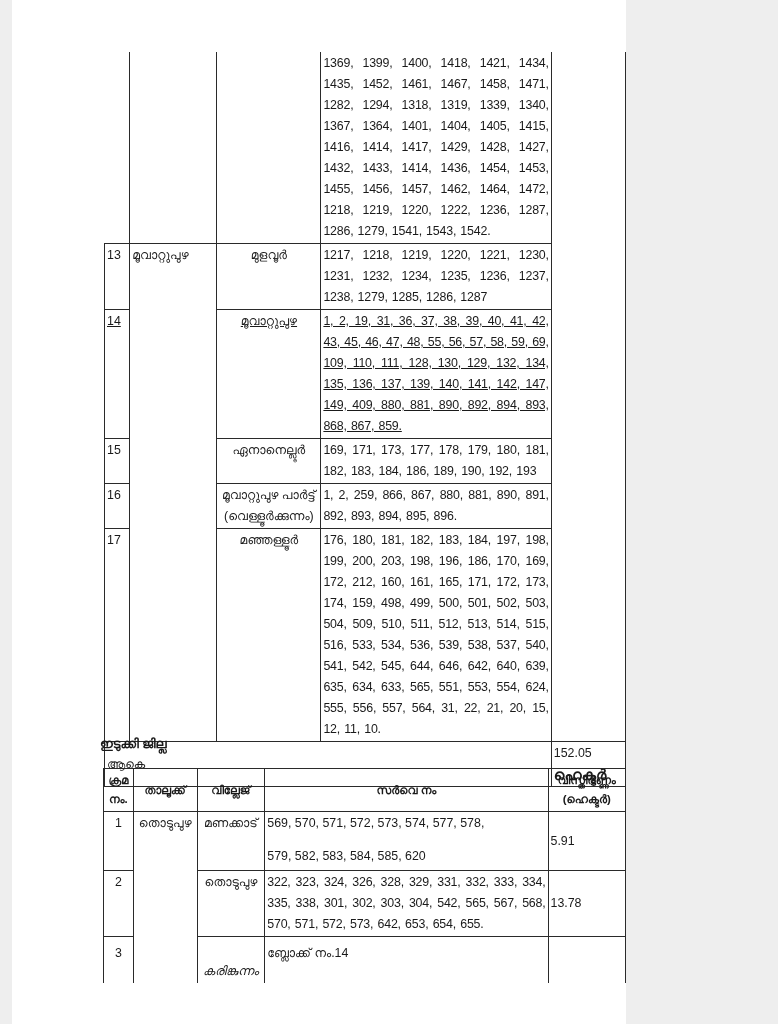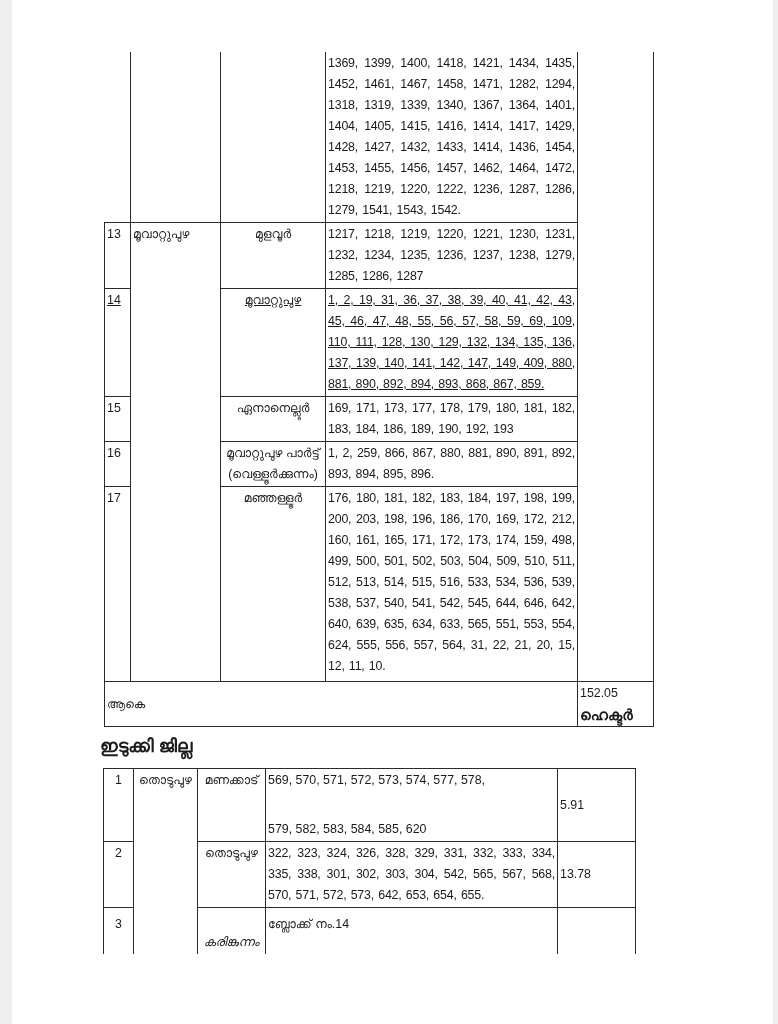--- a/index.html
+++ b/index.html
@@ -4,21 +4,21 @@
 <style>
   html, body { margin: 0; padding: 0; }
   body {
     width: 778px; height: 1024px; overflow: hidden;
     background: #eeeeee;
     font-family: "Liberation Sans", "DejaVu Sans", sans-serif;
     color: #1a1a1a;
     position: relative;
   }
   .page {
-    position: absolute; left: 12px; top: 0; width: 761px; height: 1024px;
+    position: absolute; left: 12px; top: 0; width: 614px; height: 1024px;
     background: #ffffff;
   }
   .tbl { position: absolute; border-collapse: collapse; table-layout: fixed; }
   .tbl td, .tbl th {
     border: 1.3px solid #2a2a2a;
     vertical-align: top;
     padding: 1px 2px;
     font-size: 12.4px;
     line-height: 21px;
     font-weight: normal;
@@ -32,21 +32,21 @@
   #top-table .c-village { width: 105px; }
   #top-table .c-survey { width: 252px; }
   #top-table .c-area { width: 76px; }
   #top-table tr.cont td { border-top: none; }
   #top-table tr.cont td.blank { border-left: none; border-bottom: none; }
   .no-top { border-top: none !important; }
   .no-bottom { border-bottom: none !important; }
   .total-label { text-align: left; vertical-align: middle !important; font-weight: bold; font-size: 12px !important; }
   .heading {
     position: absolute; left: 88px; top: 736px;
-    font-size: 18px; font-weight: bold;
+    font-size: 13px; font-weight: bold;
   }
   
   #bottom-table { left: 91px; top: 768px; }
   #bottom-table th { font-weight: bold; font-size: 11.5px; line-height: 19px; vertical-align: middle; text-align: center; padding: 2px 2px; }
   #bottom-table .b-no { width: 30px; }
   #bottom-table .b-taluk { width: 64px; }
   #bottom-table .b-village { width: 68px; }
   #bottom-table .b-survey { width: 292px; }
   #bottom-table .b-area { width: 78px; }
   #bottom-table td { font-size: 12.4px; }
@@ -124,27 +124,34 @@
 
   <table id="bottom-table" class="tbl">
     <colgroup>
       <col class="b-no">
         <col class="b-taluk">
         <col class="b-village">
         <col class="b-survey">
         <col class="b-area">
     </colgroup>
     <tbody>
+        <tr style="height:43px;">
+      <th>ക്രമ നം.</th>
+      <th>താലൂക്ക്</th>
+      <th>വില്ലേജ്</th>
+      <th>സർവെ നം</th>
+      <th>വിസ്തീർണ്ണം (ഹെക്ടർ)</th>
+    </tr>
     <tr style="height:59px;">
       <td class="center">1</td>
       <td class="center no-bottom">തൊടുപുഴ</td>
       <td class="center">മണക്കാട്</td>
       <td>
         <div>569, 570, 571, 572, 573, 574, 577, 578,</div>
-        <div style="margin-top:28px;">579, 582, 583, 584, 585, 620</div>
+        <div style="margin-top:12px;">579, 582, 583, 584, 585, 620</div>
       </td>
       <td class="area-val">5.91</td>
     </tr>
     <tr style="height:65px;">
       <td class="center">2</td>
       <td class="no-top no-bottom"></td>
       <td class="center">തൊടുപുഴ</td>
       <td class="num-text">322, 323, 324, 326, 328, 329, 331, 332, 333, 334, 335, 338, 301, 302, 303, 304, 542, 565, 567, 568, 570, 571, 572, 573, 642, 653, 654, 655.</td>
       <td class="area-val">13.78</td>
     </tr>

